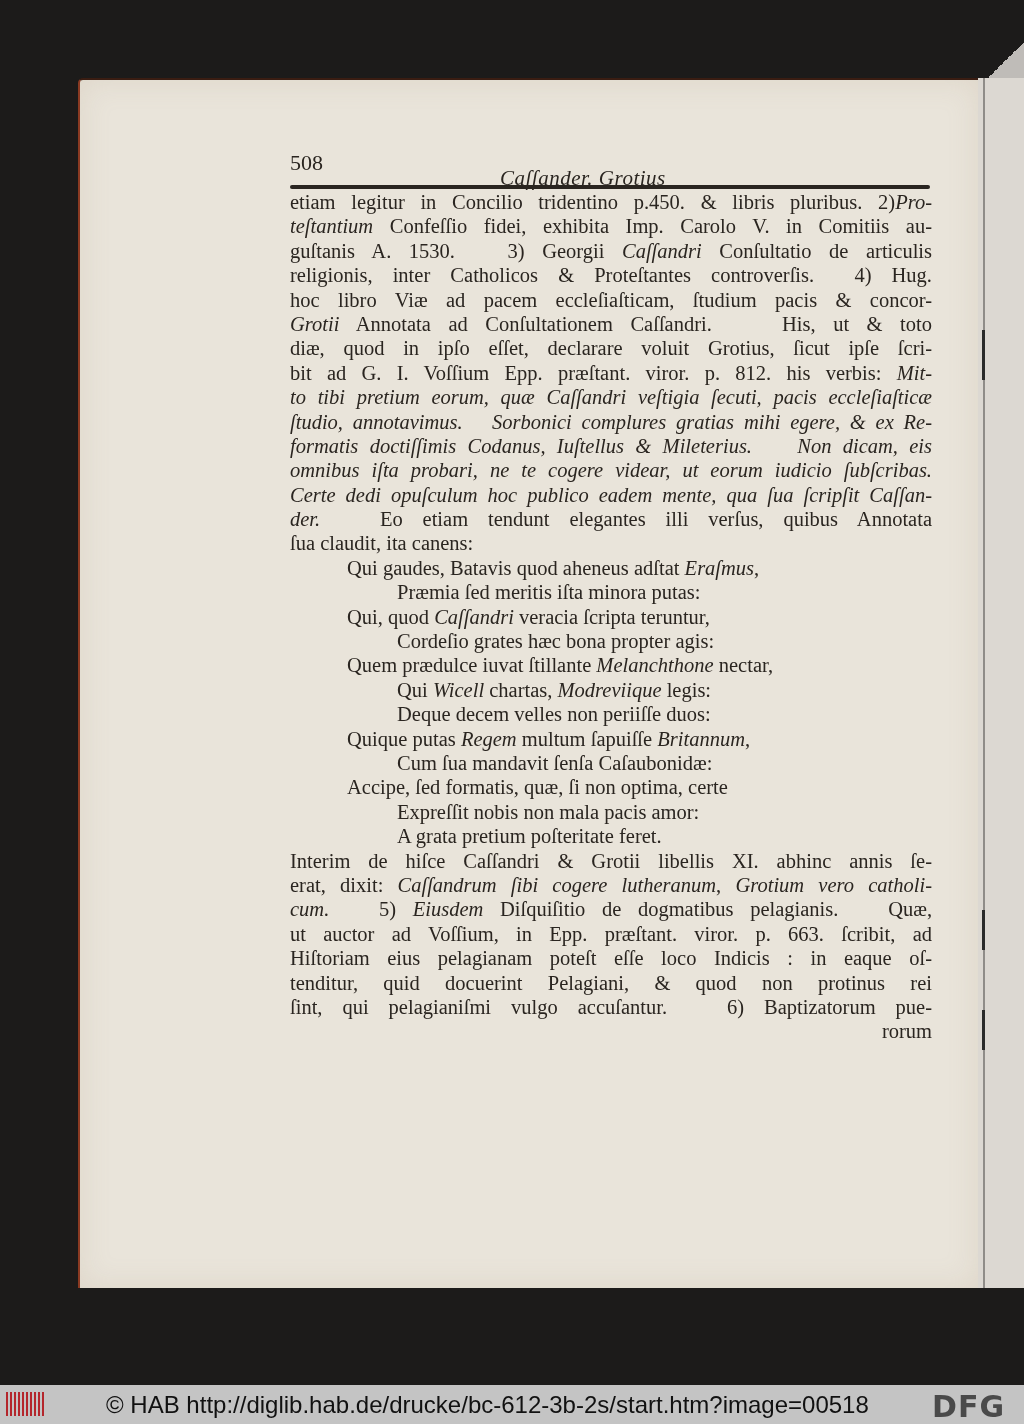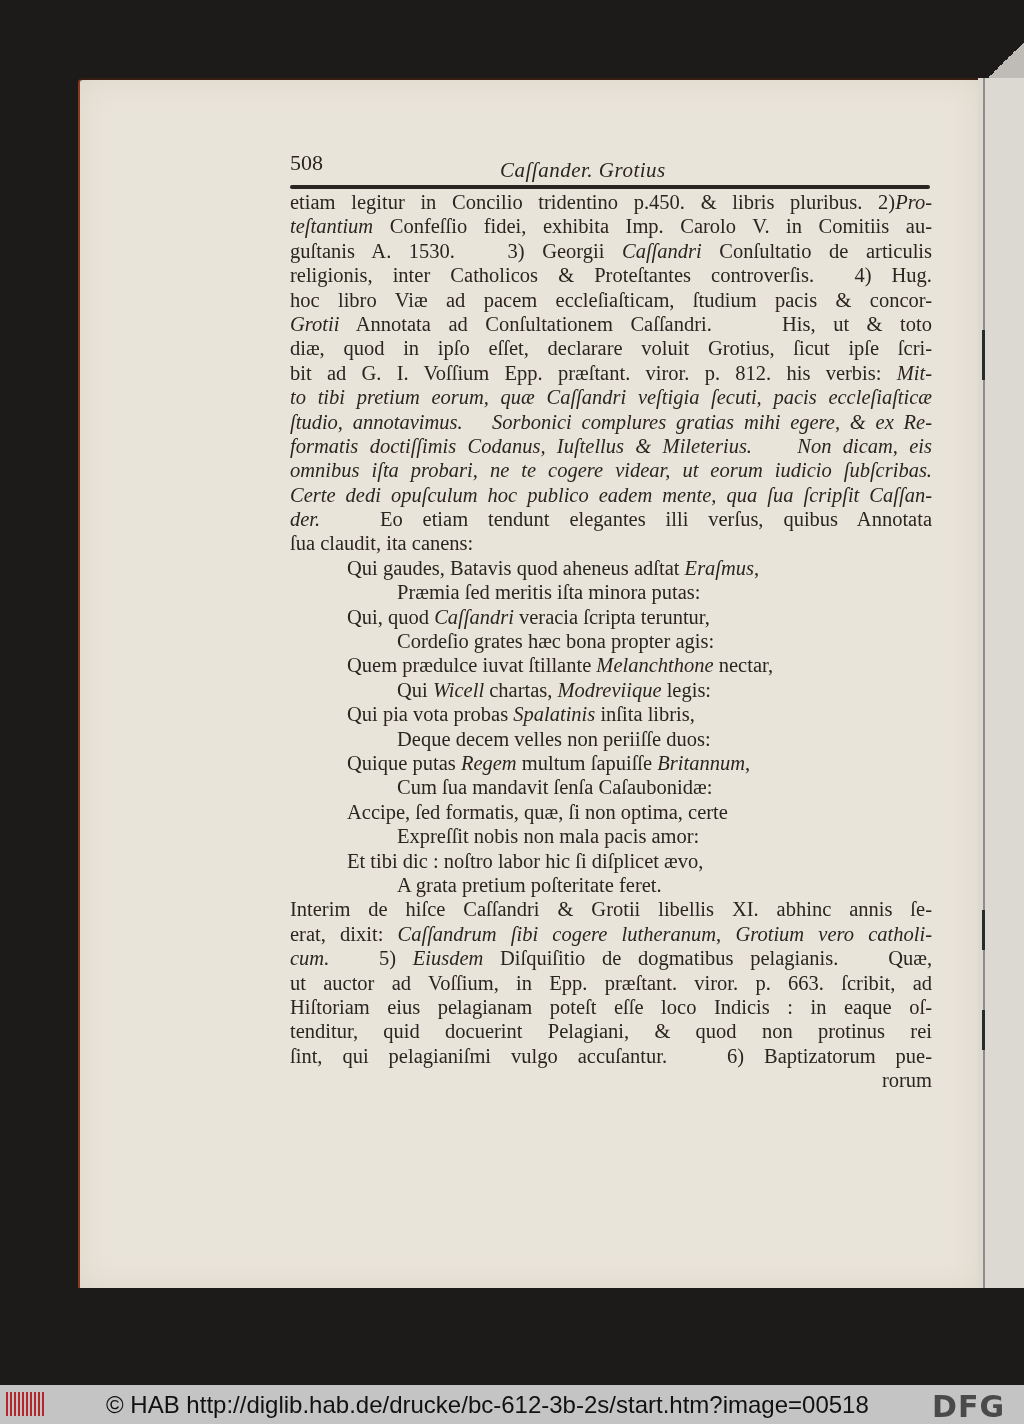--- a/index.html
+++ b/index.html
@@ -32,21 +32,21 @@
     .corner-shadow {
       position: absolute; left: 988px; top: 40px; width: 36px; height: 40px;
       background: linear-gradient(135deg, #1c1b1a 50%, #bfbcb8 50%);
     }
     .running-head {
       position: absolute; left: 290px; top: 150px; width: 640px; height: 34px;
       color: #2a2520;
     }
     .page-number { position: absolute; left: 0; top: 0; font-size: 22px; }
     .head-title {
-      position: absolute; left: 210px; top: 8px; font-size: 21px; font-style: italic;
+      position: absolute; left: 210px; top: 16px; font-size: 21px; font-style: italic;
       letter-spacing: 0.5px;
     }
     .head-rule {
       position: absolute; left: 290px; top: 185px; width: 640px; height: 4px;
       background: #2a2520; border-radius: 2px;
     }
     .body-text {
       position: absolute; left: 290px; top: 190px; width: 642px;
       color: #2a2520; font-size: 20.5px; line-height: 24.4px;
     }
@@ -111,27 +111,25 @@
       <div class="line"><i>der.</i>&nbsp;&nbsp; Eo etiam tendunt elegantes illi verſus, quibus Annotata</div>
       <div class="line last">ſua claudit, ita canens:</div>
     </div>
   <div id="verses">
       <div class="verse v1">Qui gaudes, Batavis quod aheneus adſtat <i>Eraſmus</i>,</div>
       <div class="verse v2">Præmia ſed meritis iſta minora putas:</div>
       <div class="verse v1">Qui, quod <i>Caſſandri</i> veracia ſcripta teruntur,</div>
       <div class="verse v2">Cordeſio grates hæc bona propter agis:</div>
       <div class="verse v1">Quem prædulce iuvat ſtillante <i>Melanchthone</i> nectar,</div>
       <div class="verse v2">Qui <i>Wicell</i> chartas, <i>Modreviique</i> legis:</div>
-      <div class="verse v1">Qui pia vota probas <i>Spalatinis</i> inſita libris,</div>
       <div class="verse v2">Deque decem velles non periiſſe duos:</div>
       <div class="verse v1">Quique putas <i>Regem</i> multum ſapuiſſe <i>Britannum</i>,</div>
       <div class="verse v2">Cum ſua mandavit ſenſa Caſaubonidæ:</div>
       <div class="verse v1">Accipe, ſed formatis, quæ, ſi non optima, certe</div>
       <div class="verse v2">Expreſſit nobis non mala pacis amor:</div>
-      <div class="verse v1">Et tibi dic : noſtro labor hic ſi diſplicet ævo,</div>
       <div class="verse v2">A grata pretium poſteritate feret.</div>
     </div>
   <div id="prose-bottom">
       <div class="line">Interim de hiſce Caſſandri &amp; Grotii libellis XI. abhinc annis ſe-</div>
       <div class="line">erat, dixit: <i>Caſſandrum ſibi cogere lutheranum</i>, <i>Grotium vero catholi-</i></div>
       <div class="line"><i>cum.</i>&nbsp;&nbsp; 5) <i>Eiusdem</i> Diſquiſitio de dogmatibus pelagianis.&nbsp;&nbsp; Quæ,</div>
       <div class="line">ut auctor ad Voſſium, in Epp. præſtant. viror. p. 663. ſcribit, ad</div>
       <div class="line">Hiſtoriam eius pelagianam poteſt eſſe loco Indicis : in eaque oſ-</div>
       <div class="line">tenditur, quid docuerint Pelagiani, &amp; quod non protinus rei</div>
       <div class="line">ſint, qui pelagianiſmi vulgo accuſantur.&nbsp;&nbsp; 6) Baptizatorum pue-</div>

